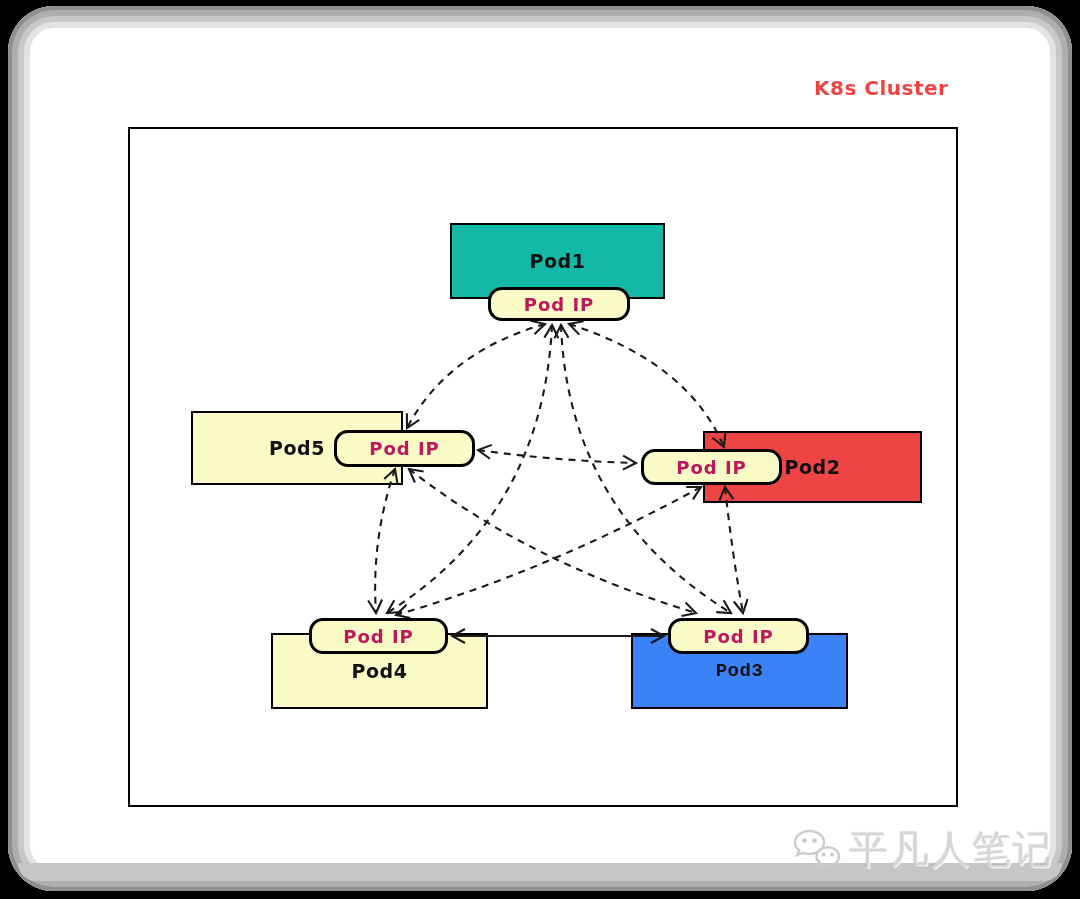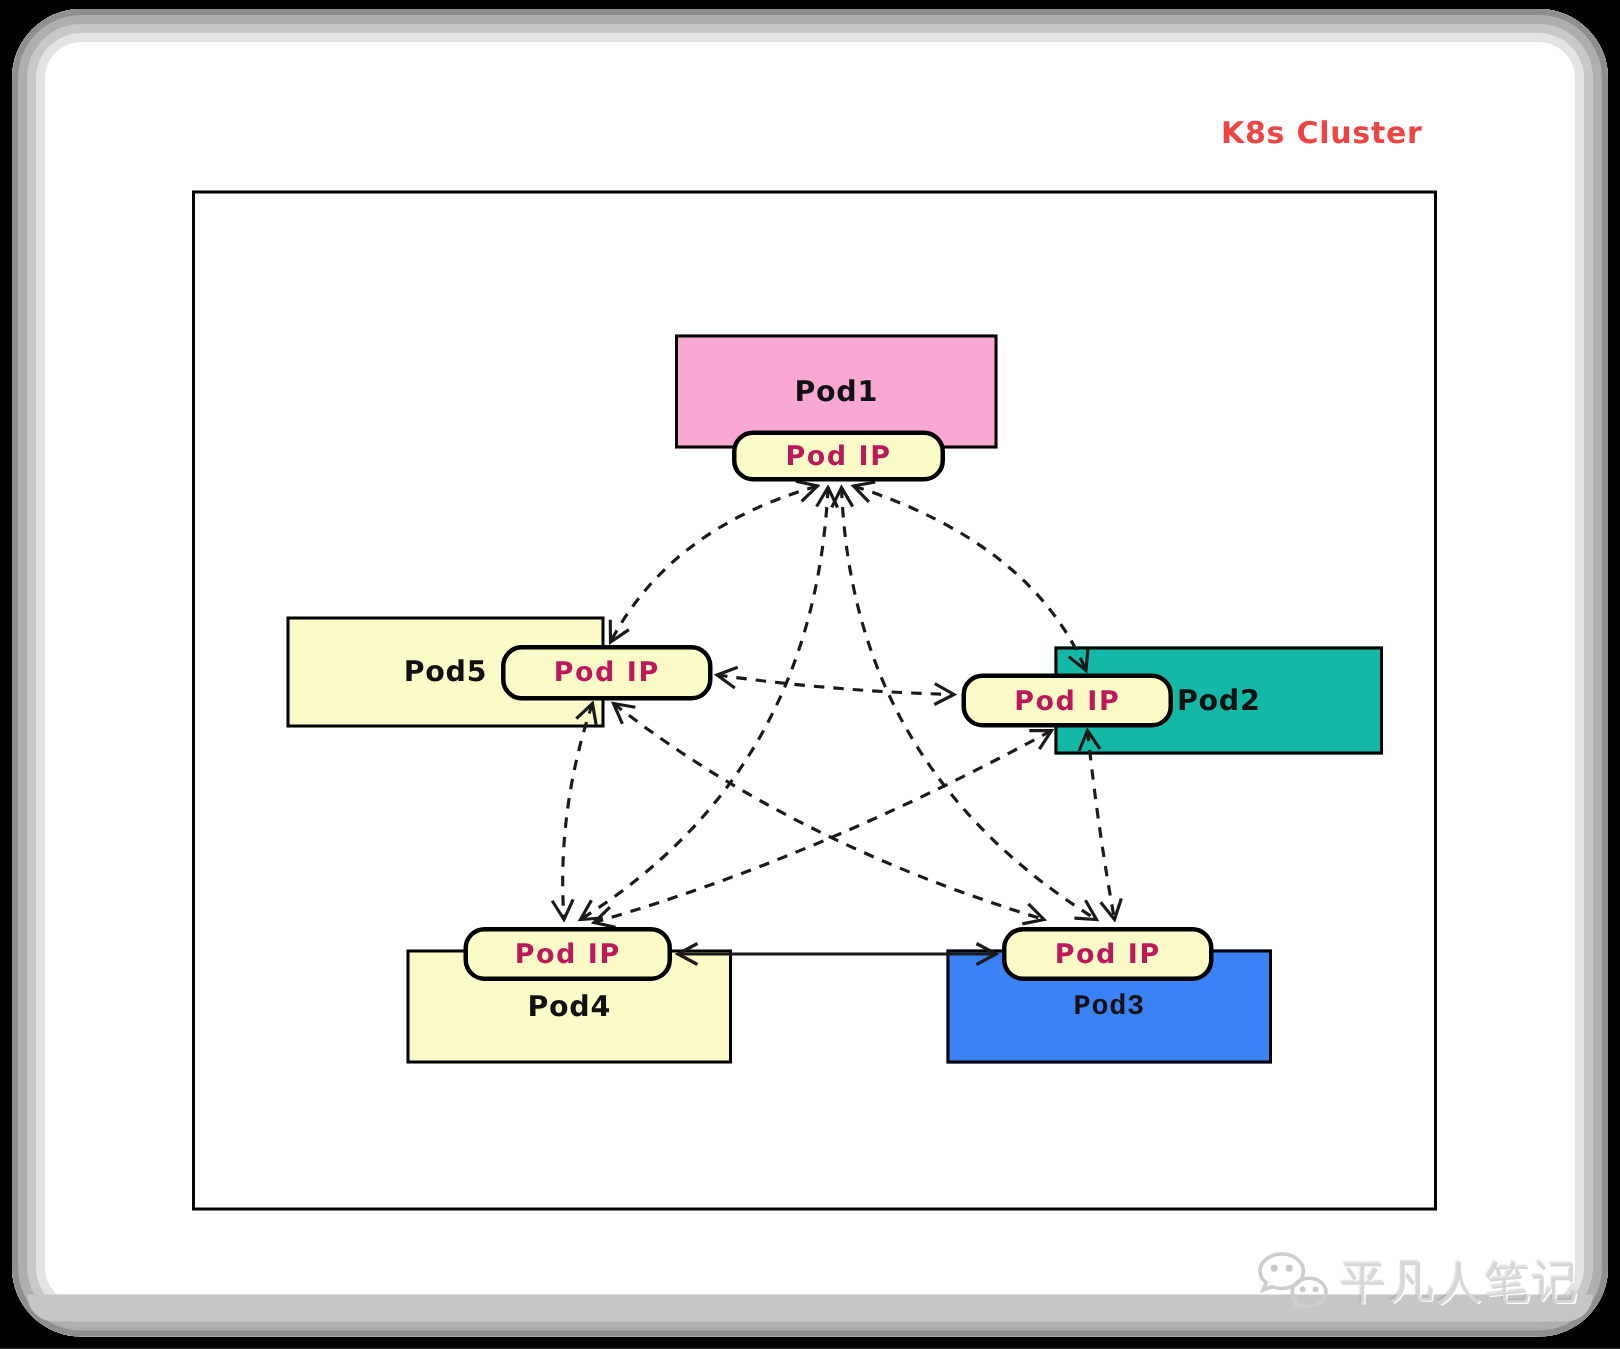--- a/index.html
+++ b/index.html
@@ -49,44 +49,44 @@
   .pod5-rect{left:191px;top:411px;width:212px;height:74px;}
   .pod5-ip  {left:334px;top:430px;width:141px;height:37px;}
   .connections{position:absolute;left:0;top:0;z-index:5;pointer-events:none;}
   .connections path{fill:none;stroke:#1a1a1a;stroke-width:2.1;}
   .connections path.dashed{stroke-dasharray:7 6;}
   .watermark{
     position:absolute;right:26px;bottom:22px;z-index:10;
     display:flex;align-items:center;gap:6px;
   }
   .watermark-text{
-    font-size:30px;color:#d6d6d6;letter-spacing:2px;
+    font-size:39px;color:#d6d6d6;letter-spacing:2px;
     font-family:"DejaVu Sans","Liberation Sans",sans-serif;
     text-shadow:1px 1px 0 rgba(255,255,255,0.95),-1px -1px 1px rgba(150,150,150,0.35);
   }
 </style>
 </head>
 <body>
 
 <div id="stage">
 
   <div class="window">
     <div class="window-bottom-strip"></div>
   </div>
 
   <div class="diagram">
 
     <div class="cluster-title">K8s Cluster</div>
 
     <div class="cluster-box"></div>
 
-    <div class="pod-rect pod1-rect" style="background-color: #f9a8d4;">
+    <div class="pod-rect pod1-rect" style="background-color: #14b8a6;">
       <span class="pod-name">Pod1</span>
     </div>
-    <div class="pod-rect pod2-rect" style="background-color: #14b8a6; align-items: center;">
+    <div class="pod-rect pod2-rect" style="background-color: #ef4444; align-items: center;">
       <span class="pod-name">Pod2</span>
     </div>
     <div class="pod-rect pod3-rect" style="background-color: #3b82f6; font-family: Liberation Mono, monospace;">
       <span class="pod-name">Pod3</span>
     </div>
     <div class="pod-rect pod4-rect" style="background-color: rgb(251, 251, 200);">
       <span class="pod-name">Pod4</span>
     </div>
     <div class="pod-rect pod5-rect" style="background-color: rgb(251, 251, 200);">
       <span class="pod-name">Pod5</span>

